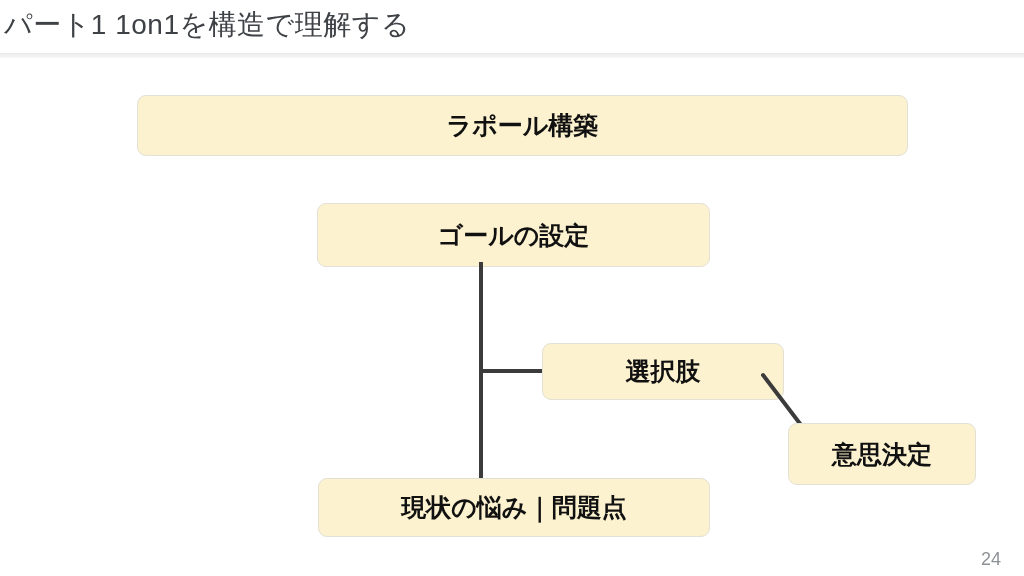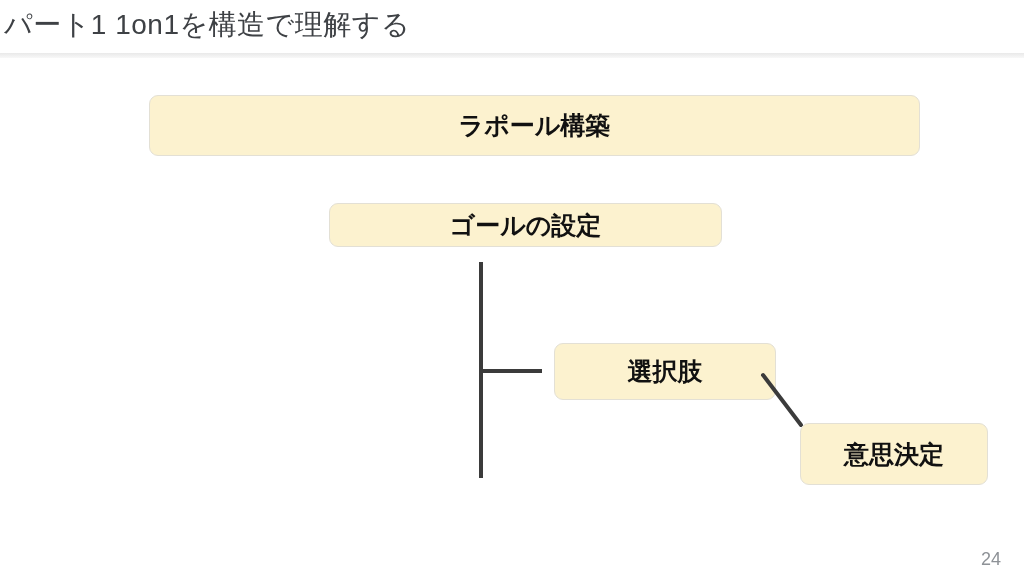--- a/index.html
+++ b/index.html
@@ -40,25 +40,24 @@
     background: var(--node-fill, #fcf2cf);
     border: 1px solid var(--node-border, #e3e0d5);
     border-radius: 9px;
     display: flex;
     align-items: center;
     justify-content: center;
     font-weight: 700;
     font-size: 25px;
     color: var(--node-text, #111);
     white-space: nowrap;
-    margin-left: 12px;
   }
   .node-rapport  { left: 137px; top:  95px; width: 771px; height: 61px; }
-  .node-goal     { left: 317px; top: 203px; width: 393px; height: 44px; }
-  .node-options  { left: 542px; top: 343px; width: 222px; height: 57px; }
+  .node-goal     { left: 317px; top: 203px; width: 393px; height: 64px; }
+  .node-options  { left: 542px; top: 343px; width: 242px; height: 57px; }
   .node-decision { left: 788px; top: 423px; width: 188px; height: 62px; }
   .node-problem  { left: 318px; top: 478px; width: 392px; height: 59px; }
 
   .connector {
     position: absolute;
     background: var(--connector, #3b3b3b);
   }
   .connector-vertical   { left: 479px; top: 262px; width: 4px;  height: 216px; }
   .connector-horizontal { left: 479px; top: 369px; width: 63px; height: 4px; }
   .connector-diagonal-svg {
@@ -103,16 +102,19 @@
   </div>
 
   <svg class="connector-diagonal-svg" viewBox="0 0 48 60" xmlns="http://www.w3.org/2000/svg">
     <line x1="5" y1="5" x2="43" y2="55" stroke-width="4" stroke-linecap="round" stroke="#3B3B3B"></line>
   </svg>
 
   <div class="node node-decision">
     <span>意思決定</span>
   </div>
 
+  <div class="node node-problem">
+    <span>現状の悩み｜問題点</span>
+  </div>
 
   <div class="page-number">24</div>
 
 </div>
 
 </body></html>

